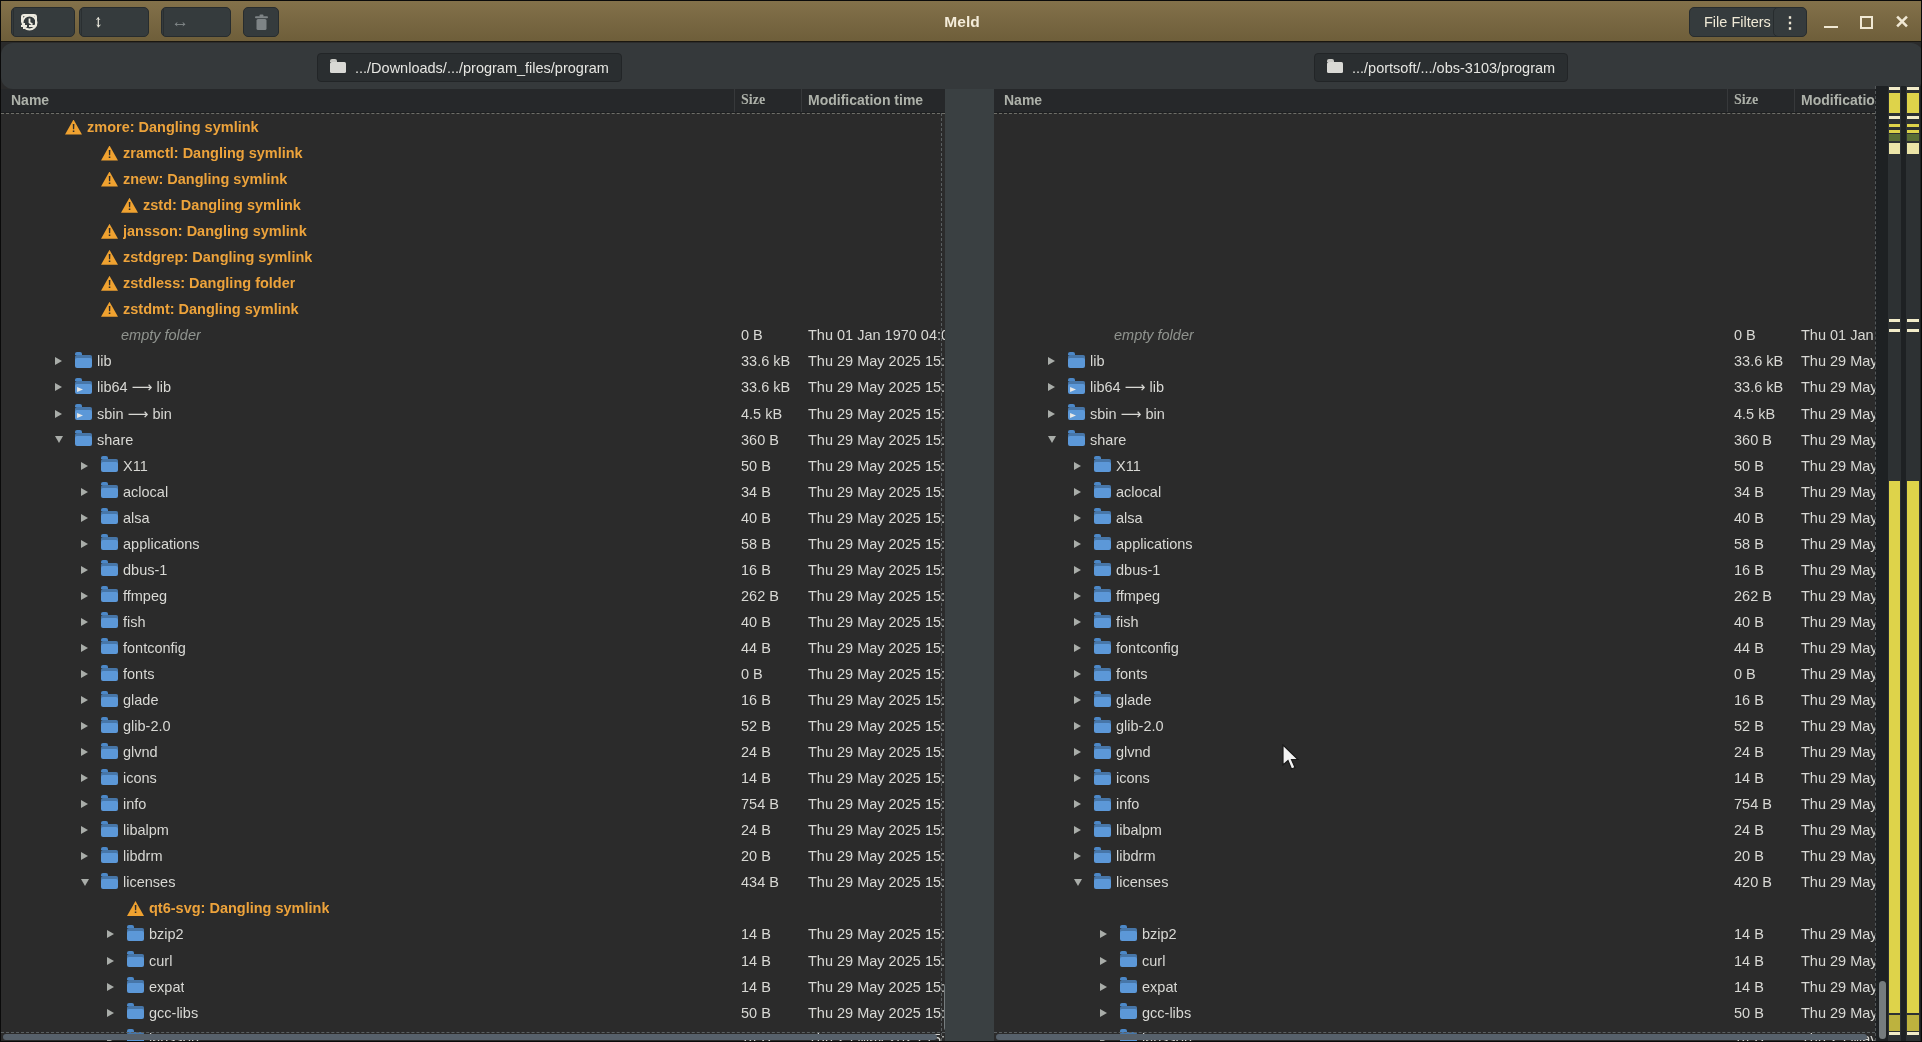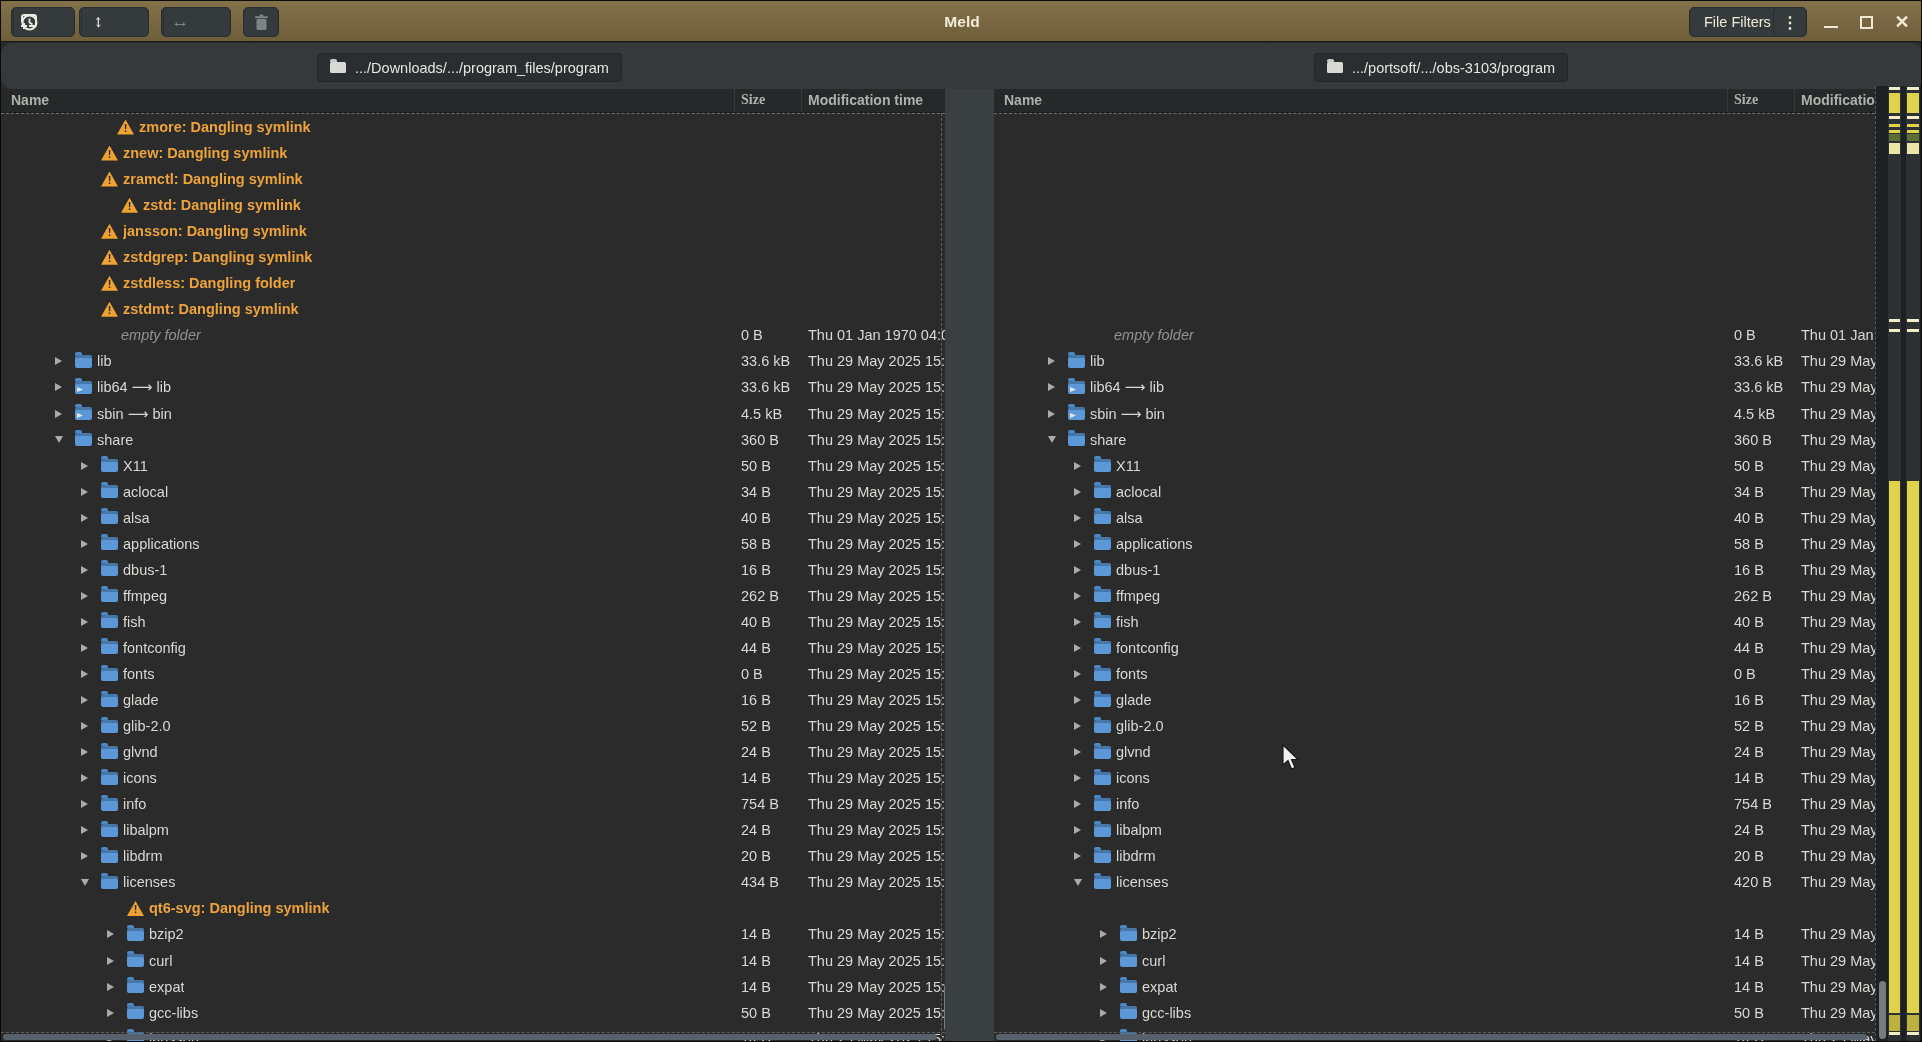--- a/index.html
+++ b/index.html
@@ -175,34 +175,34 @@
 
   <div class="pane" id="pane-left">
     <div class="colhead">
       <span class="h-name">Name</span>
       <span class="h-size">Size</span>
       <span class="h-time">Modification time</span>
       <span class="sep" style="left:733px;"></span>
       <span class="sep" style="left:800px;"></span>
     </div>
     <div class="rows">
-        <div class="row warning" style="padding-left: 96px;">
+        <div class="row warning" style="padding-left: 44px;">
           <span class="spacer16"></span>
           <span class="warn-ic"></span>
           <span class="lbl">zmore: Dangling symlink</span>
         </div>
         <div class="row warning" style="padding-left: 80px;">
           <span class="spacer16"></span>
           <span class="warn-ic"></span>
+          <span class="lbl">zramctl: Dangling symlink</span>
+        </div>
+        <div class="row warning" style="padding-left: 80px;">
+          <span class="spacer16"></span>
+          <span class="warn-ic"></span>
           <span class="lbl">znew: Dangling symlink</span>
-        </div>
-        <div class="row warning" style="padding-left: 80px;">
-          <span class="spacer16"></span>
-          <span class="warn-ic"></span>
-          <span class="lbl">zramctl: Dangling symlink</span>
         </div>
         <div class="row warning" style="padding-left: 100px;">
           <span class="spacer16"></span>
           <span class="warn-ic"></span>
           <span class="lbl">zstd: Dangling symlink</span>
         </div>
         <div class="row warning" style="padding-left: 80px;">
           <span class="spacer16"></span>
           <span class="warn-ic"></span>
           <span class="lbl">jansson: Dangling symlink</span>

